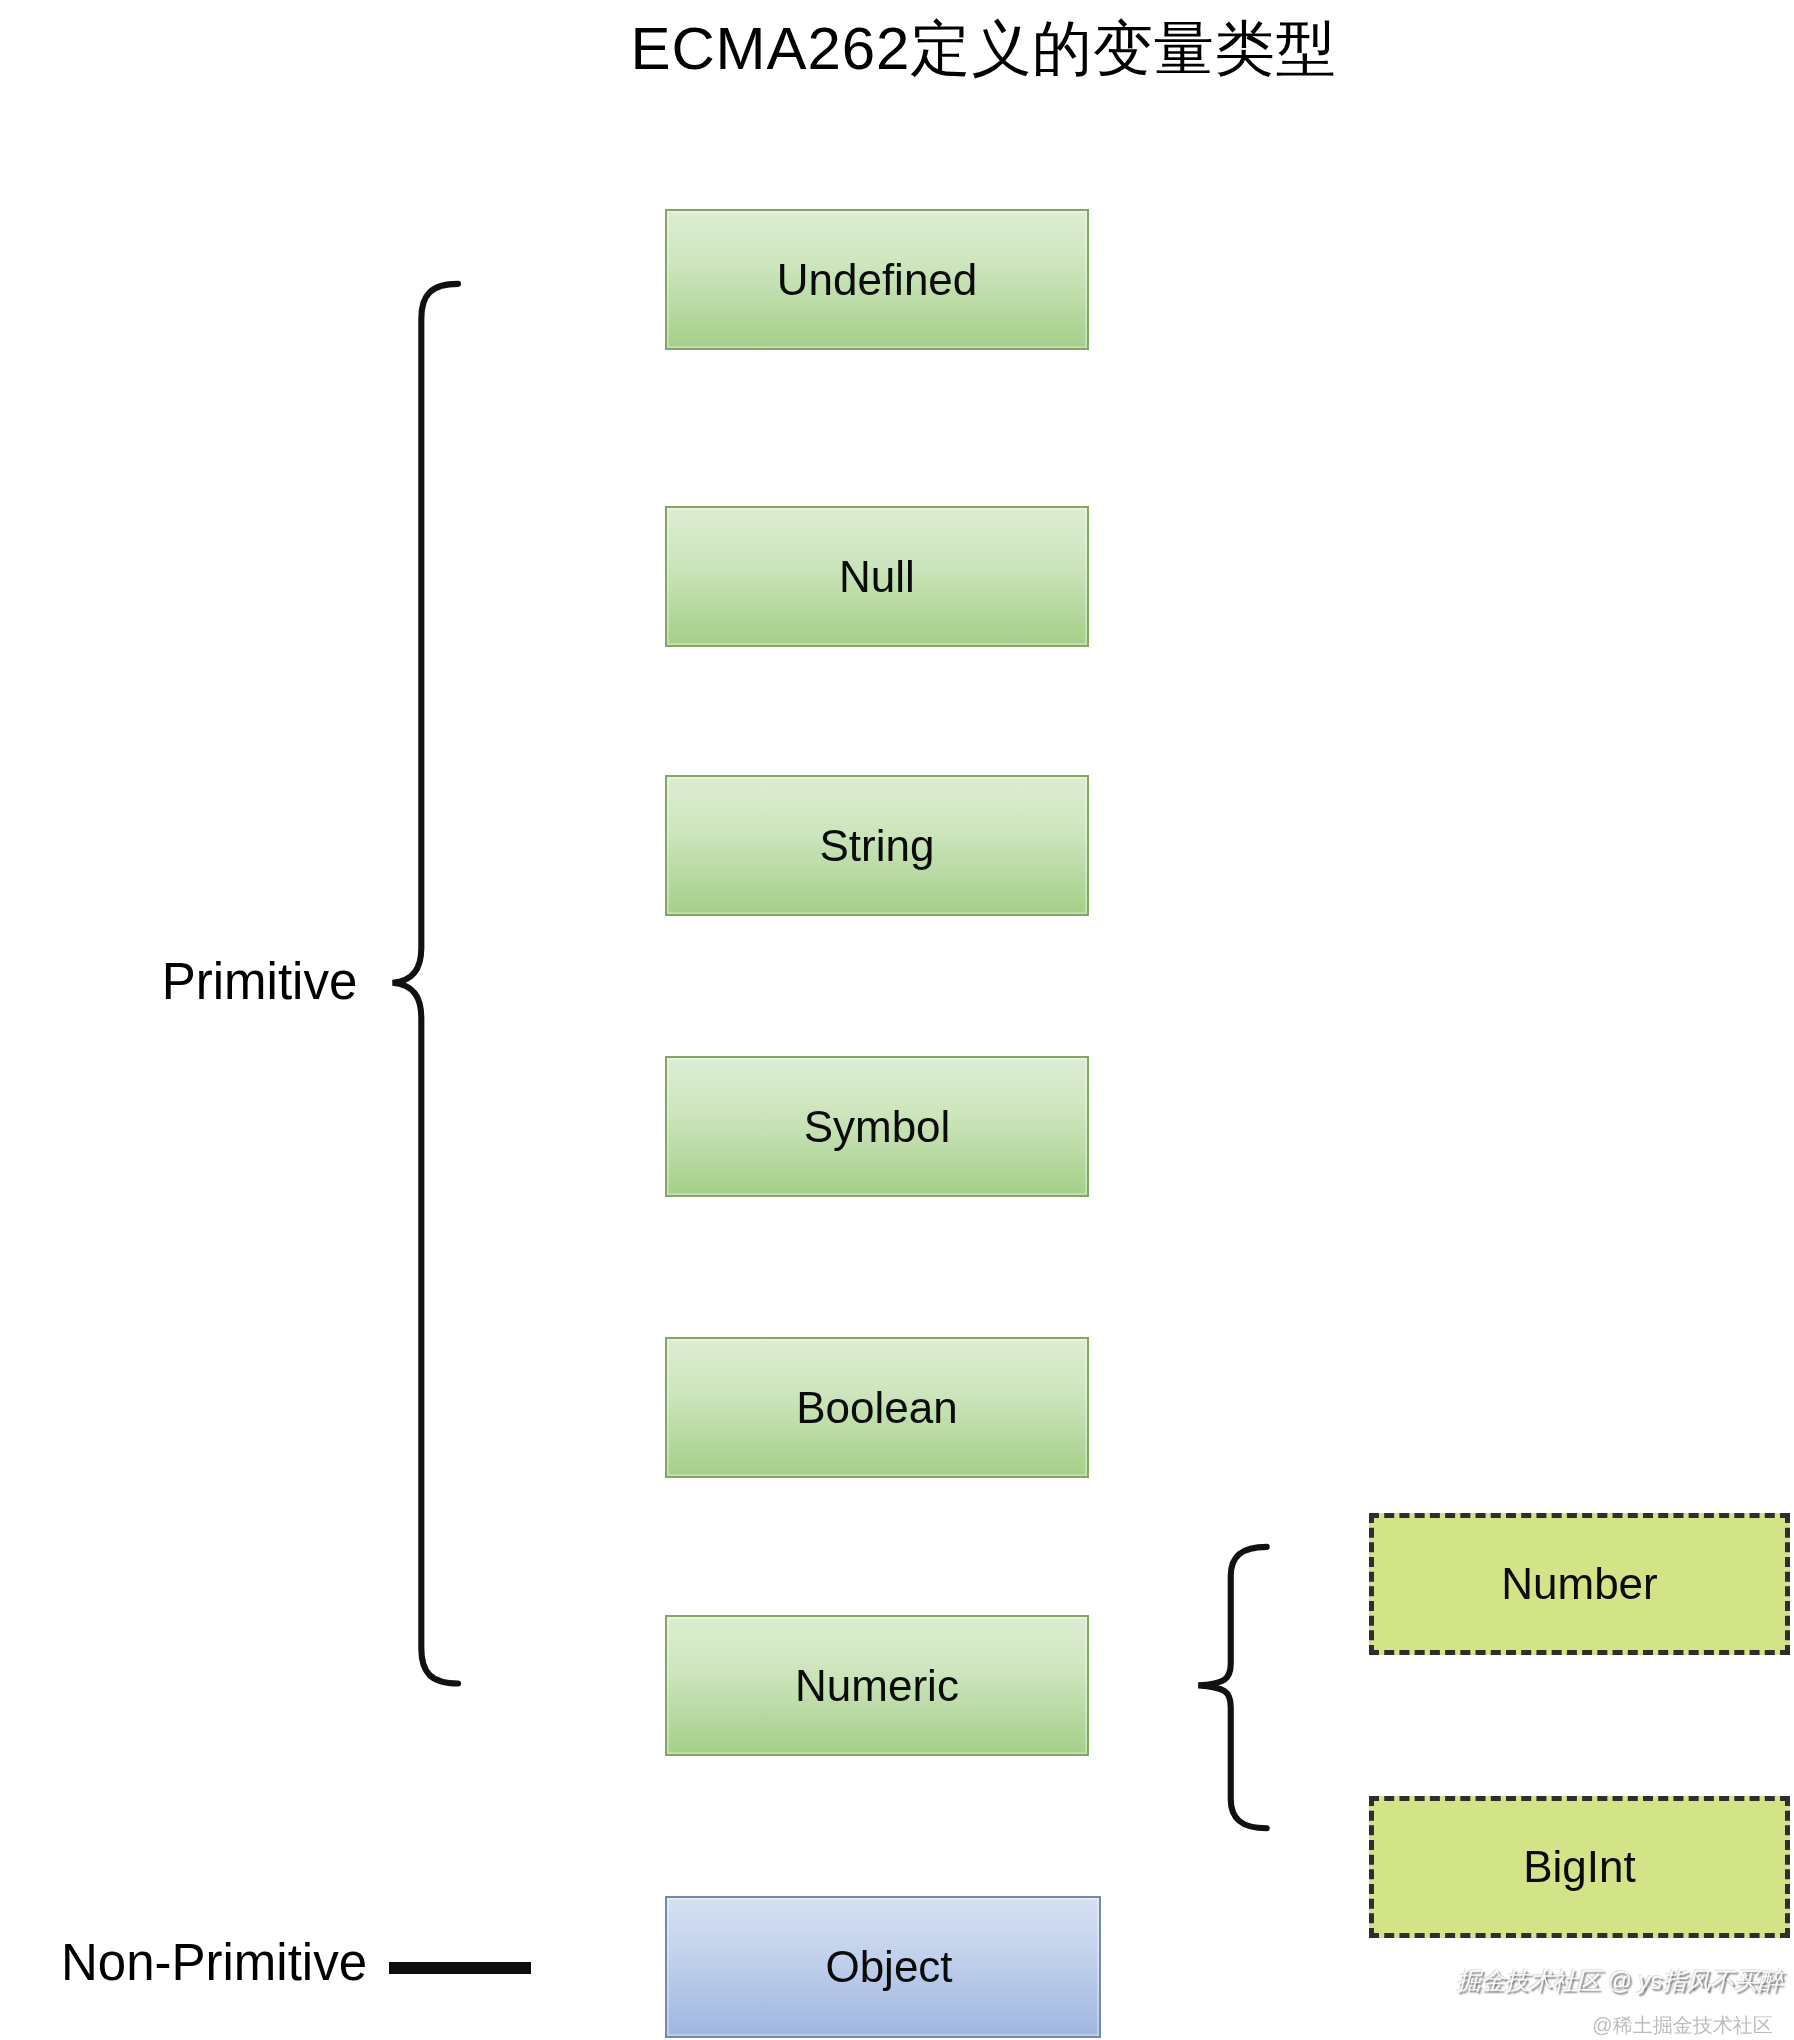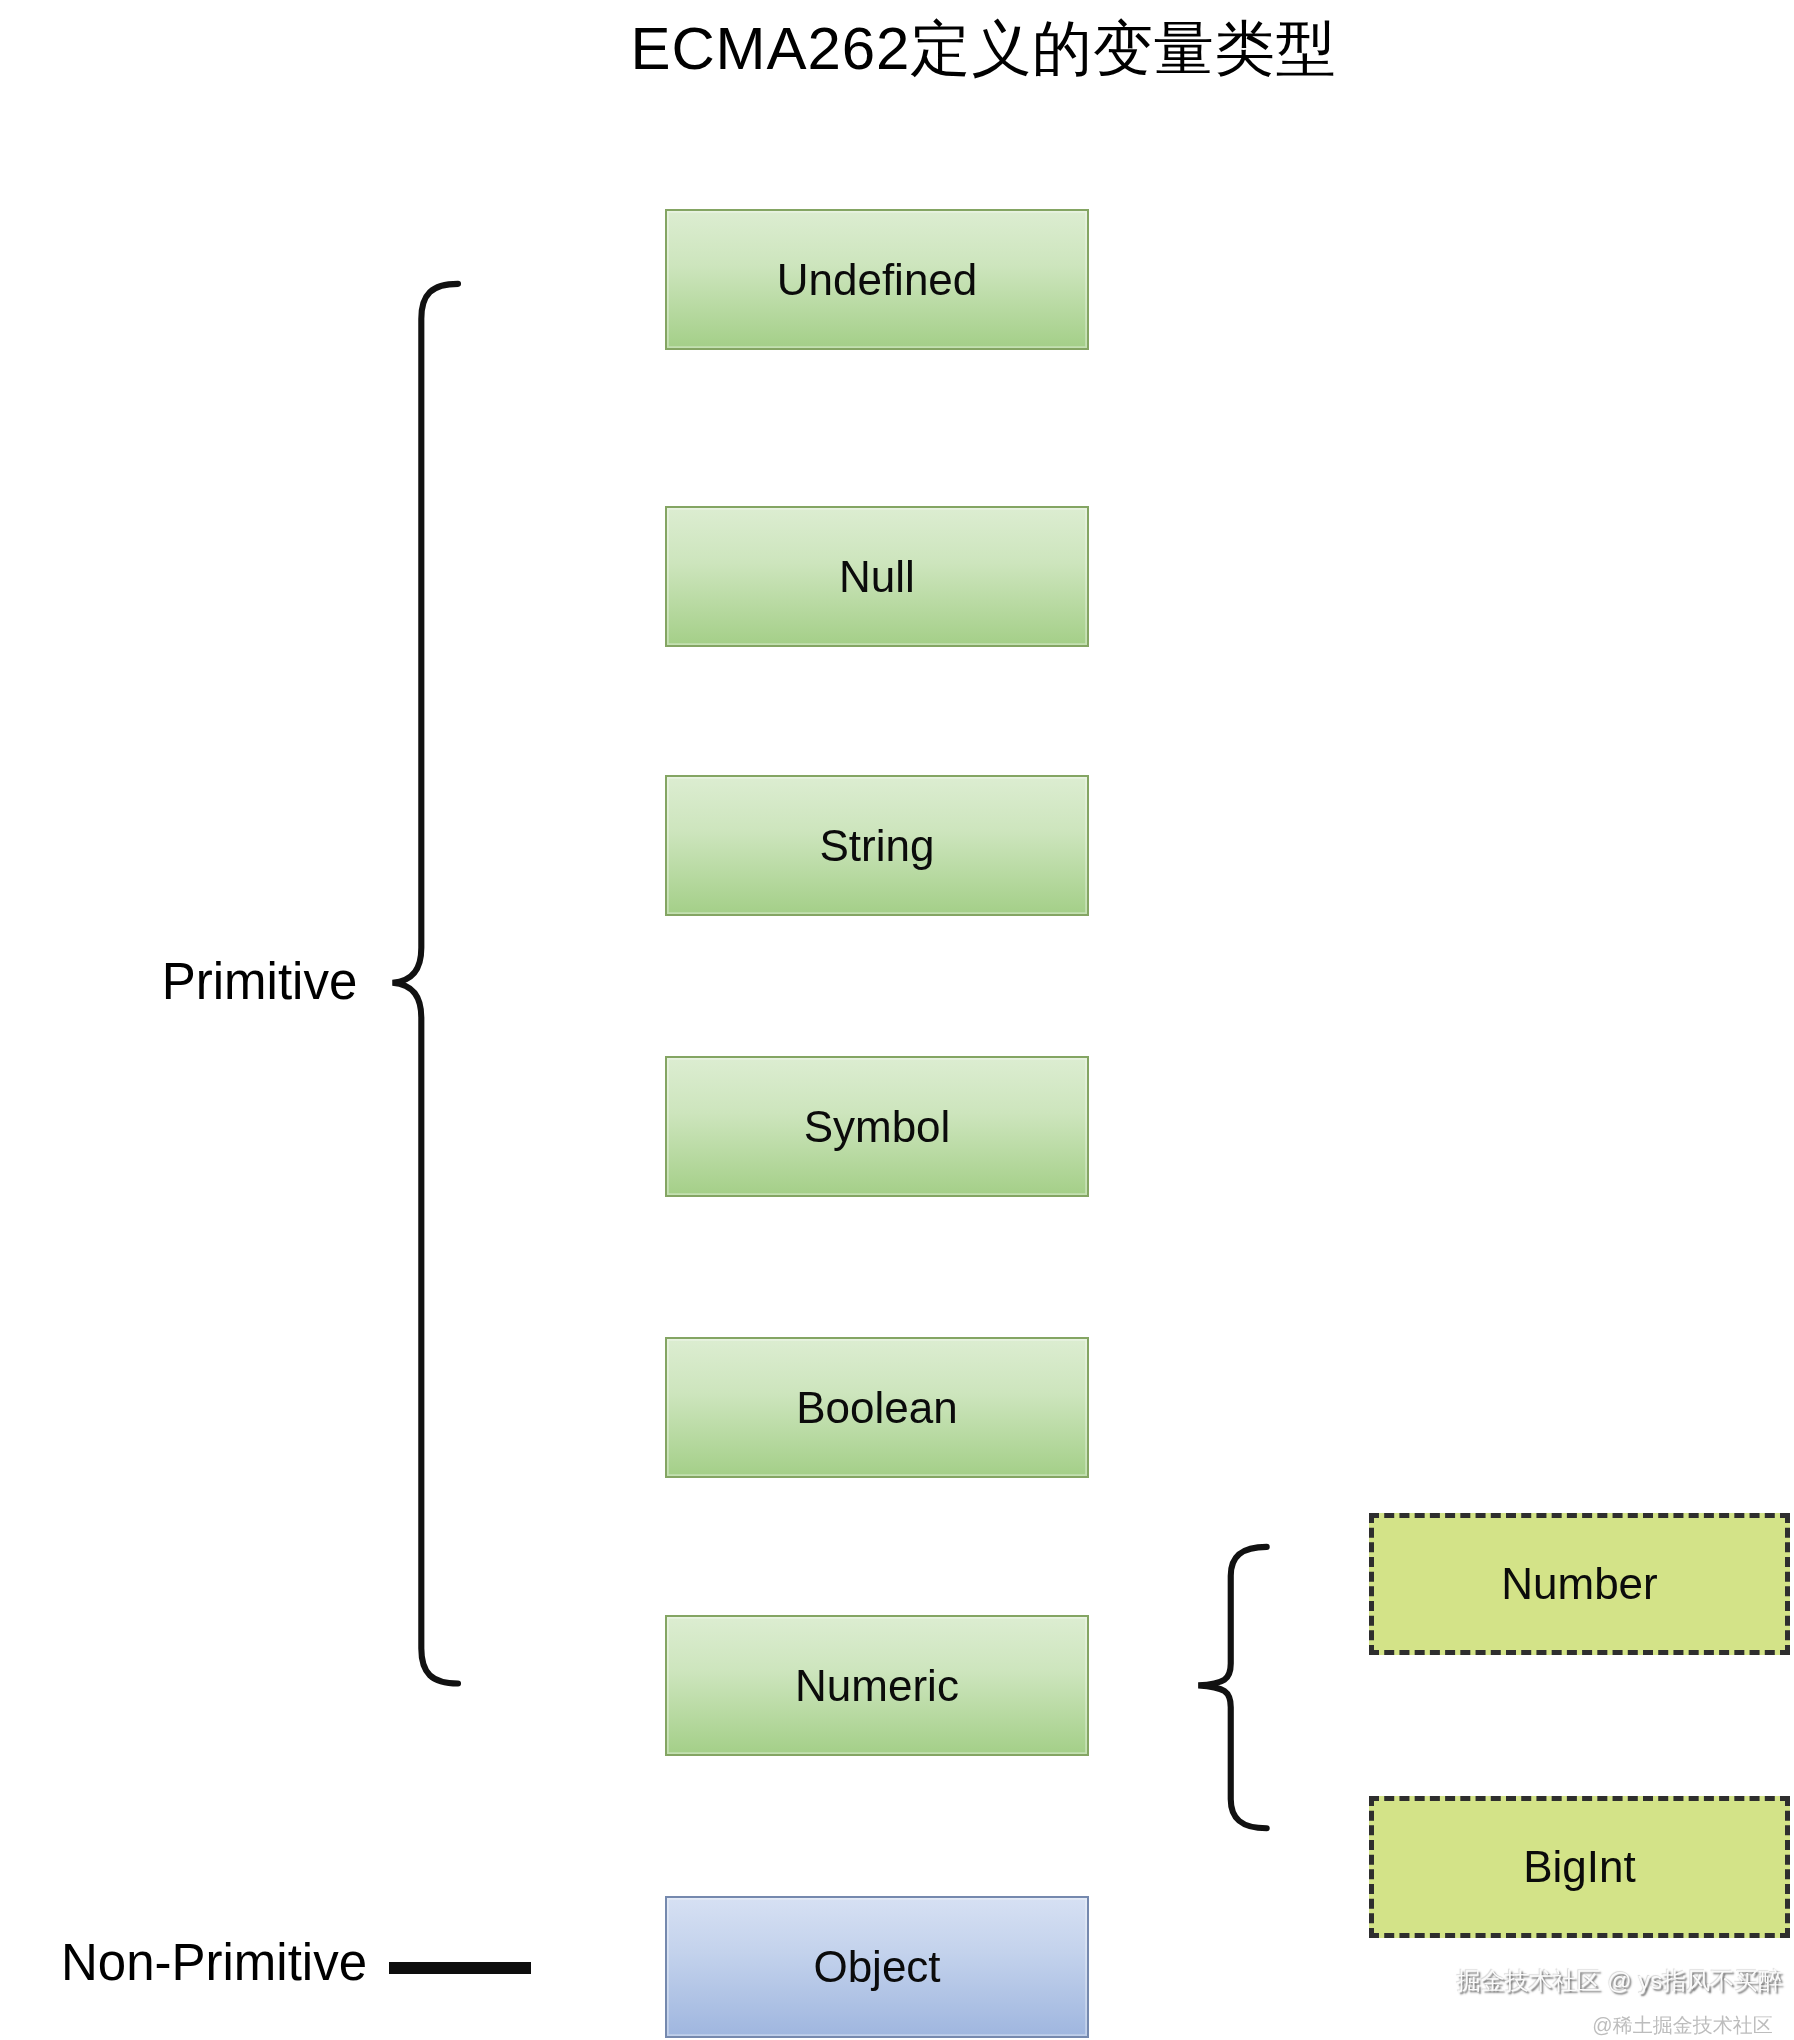--- a/index.html
+++ b/index.html
@@ -34,20 +34,21 @@
     width: 420px; height: 137px;
     border: 2.6px solid #84a563;
     background: linear-gradient(180deg, #dcedd1 0%, #cde5bd 40%, #a4cf88 100%);
     box-shadow: inset 0 0 0 1.8px rgba(255,255,255,0.35);
   }
   .blue {
     width: 420px; height: 138px;
     border: 2.6px solid #7589ae;
     background: linear-gradient(180deg, #d6e0f3 0%, #c3d2ec 40%, #9fb6df 100%);
     box-shadow: inset 0 0 0 1.8px rgba(255,255,255,0.35);
+    padding-left: 12px;
   }
   .dashed {
     width: 411px; height: 132px;
     border: 5.3px dashed #2e2e2e;
     background: #d3e388;
     margin-top: 40px;
   }
   #box-undefined { left: 665px; top: 209px; }
   #box-null      { left: 665px; top: 506px; }
   #box-string    { left: 665px; top: 775px; }
@@ -75,20 +76,21 @@
   #brace-primitive { left: 382px; top: 272px; }
   #brace-numeric { left: 1192px; top: 1539px; }
   #wm1 {
     position: absolute;
     left: 1444px; top: 1965px; width: 351px;
     text-align: center;
     font-size: 24px;
     color: #fbfbfb;
     text-shadow: 1.8px 1.8px 1.8px rgba(70,70,70,0.75), -0.9px -0.9px 0.9px rgba(160,160,160,0.4);
     white-space: nowrap;
+    font-style: italic;
   }
   #wm2 {
     position: absolute;
     left: 1571px; top: 2012px; width: 223px;
     text-align: center;
     font-size: 20px;
     color: #bdbdbd;
     text-shadow: 0.9px 0.9px 0.9px rgba(255,255,255,0.8);
     white-space: nowrap;
   }

